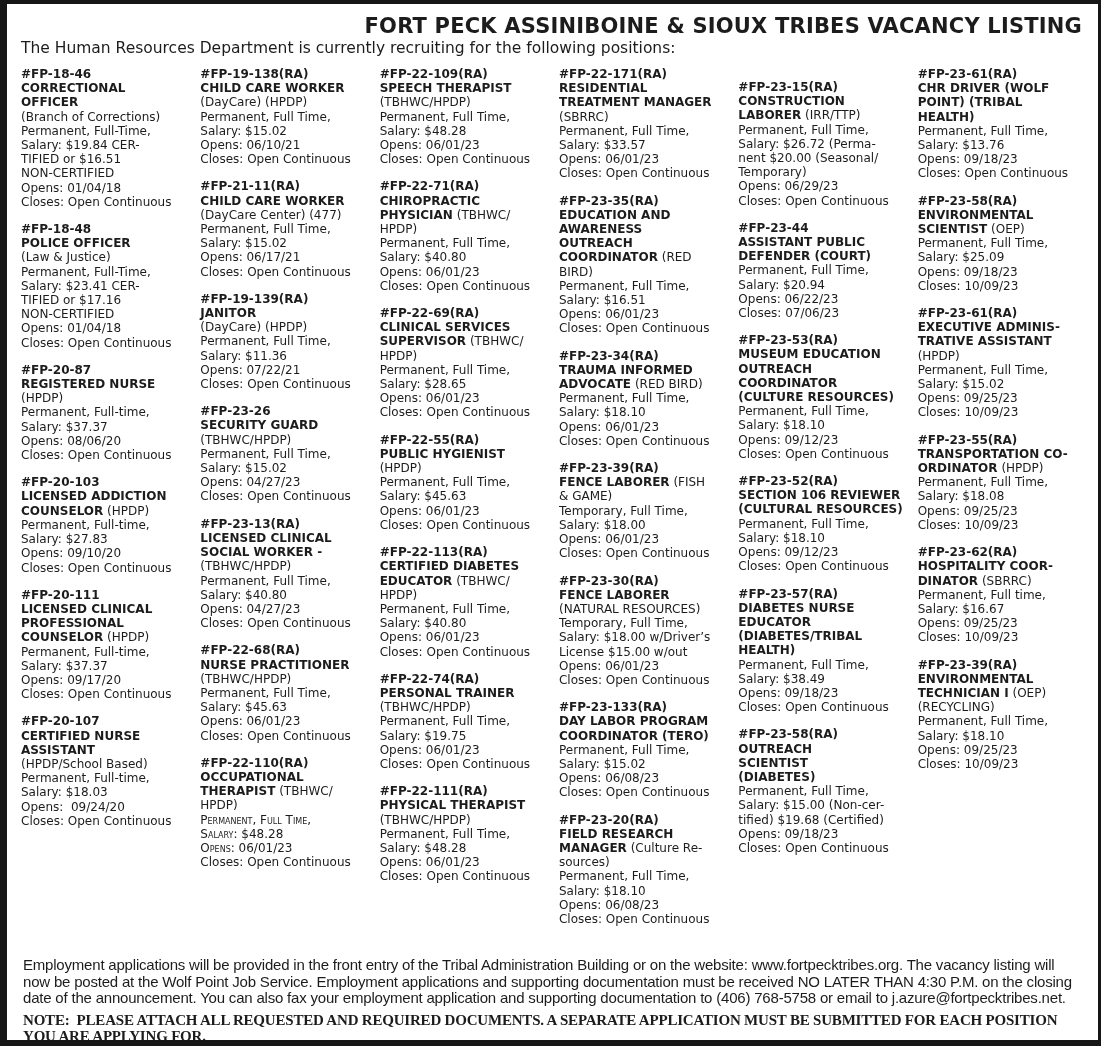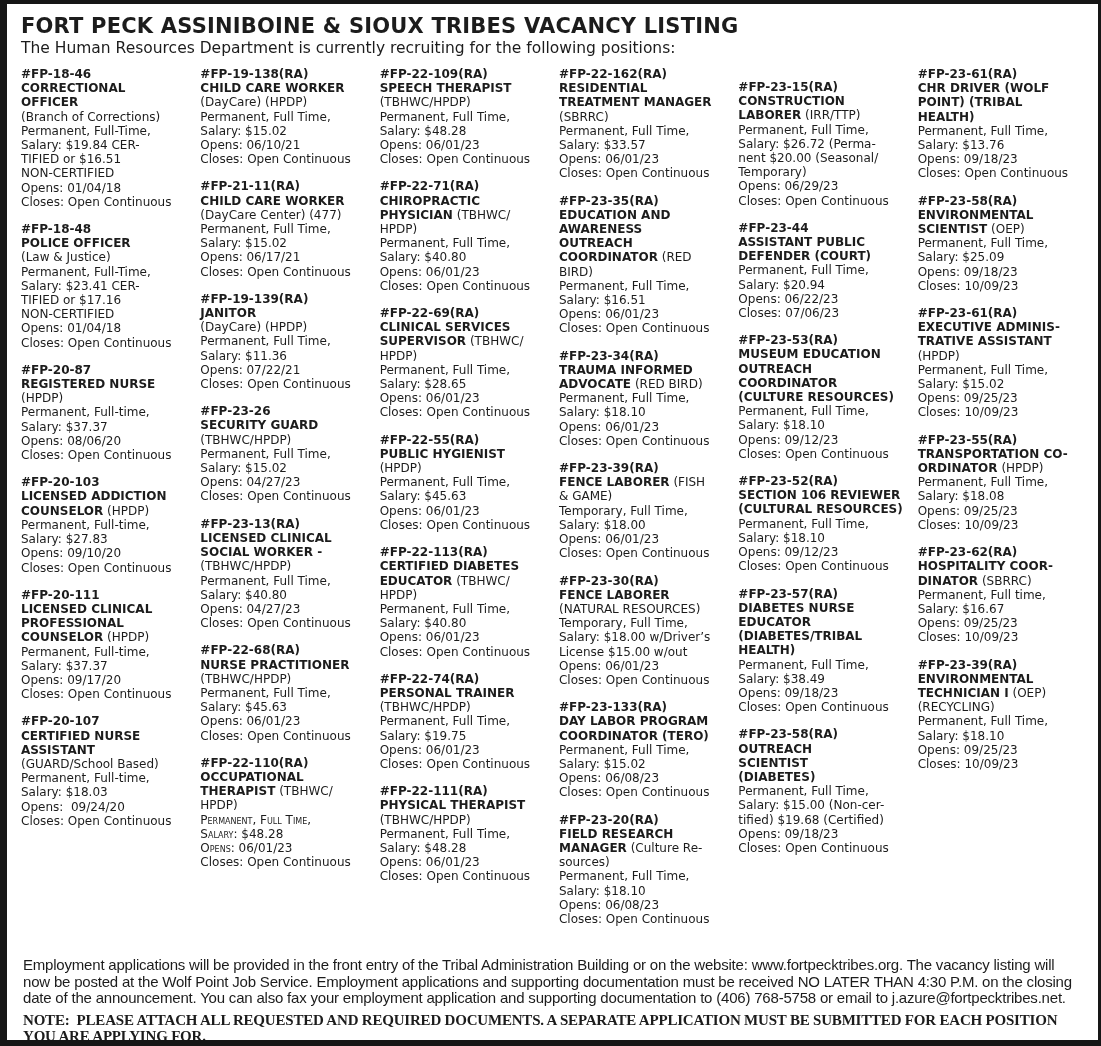--- a/index.html
+++ b/index.html
@@ -9,21 +9,21 @@
     box-sizing:border-box;
     background:#fff;
     border-style:solid;border-color:#161616;
     border-width:4px 3px 6px 7px;
     font-family:"DejaVu Sans",sans-serif;
     color:#1c1c1c;
     overflow:hidden;
   }
   .inner{padding:8px 16px 0 14px;}
   .hdr-title{
-    text-align:left;
+    text-align:right;
     font-size:21px;font-weight:bold;
     letter-spacing:.2px;
     margin:2px 0 1px 0;
   }
   .hdr-sub{
     text-align:left;
     font-size:15.5px;
     margin:0 0 10px 0;
   }
   .cols{
@@ -110,21 +110,21 @@
             <div class="line"><span class="bold">COUNSELOR</span><span> (HPDP)</span></div>
             <div class="line"><span>Permanent, Full-time,</span></div>
             <div class="line"><span>Salary: $37.37</span></div>
             <div class="line"><span>Opens: 09/17/20</span></div>
             <div class="line"><span>Closes: Open Continuous</span></div>
           </div>
           <div class="job">
             <div class="line"><span class="bold">#FP-20-107</span></div>
             <div class="line"><span class="bold">CERTIFIED NURSE</span></div>
             <div class="line"><span class="bold">ASSISTANT</span></div>
-            <div class="line"><span>(GUARD/School Based)</span></div>
+            <div class="line"><span>(HPDP/School Based)</span></div>
             <div class="line"><span>Permanent, Full-time,</span></div>
             <div class="line"><span>Salary: $18.03</span></div>
             <div class="line"><span>Opens:&nbsp; 09/24/20</span></div>
             <div class="line"><span>Closes: Open Continuous</span></div>
           </div>
         </div>
       <div class="col">
           <div class="job">
             <div class="line"><span class="bold">#FP-19-138(RA)</span></div>
             <div class="line"><span class="bold">CHILD CARE WORKER</span></div>
@@ -254,21 +254,21 @@
             <div class="line"><span class="bold">PHYSICAL THERAPIST</span></div>
             <div class="line"><span>(TBHWC/HPDP)</span></div>
             <div class="line"><span>Permanent, Full Time,</span></div>
             <div class="line"><span>Salary: $48.28</span></div>
             <div class="line"><span>Opens: 06/01/23</span></div>
             <div class="line"><span>Closes: Open Continuous</span></div>
           </div>
         </div>
       <div class="col">
           <div class="job">
-            <div class="line"><span class="bold">#FP-22-162(RA)</span></div>
+            <div class="line"><span class="bold">#FP-22-171(RA)</span></div>
             <div class="line"><span class="bold">RESIDENTIAL</span></div>
             <div class="line"><span class="bold">TREATMENT MANAGER</span></div>
             <div class="line"><span>(SBRRC)</span></div>
             <div class="line"><span>Permanent, Full Time,</span></div>
             <div class="line"><span>Salary: $33.57</span></div>
             <div class="line"><span>Opens: 06/01/23</span></div>
             <div class="line"><span>Closes: Open Continuous</span></div>
           </div>
           <div class="job">
             <div class="line"><span class="bold">#FP-23-35(RA)</span></div>

